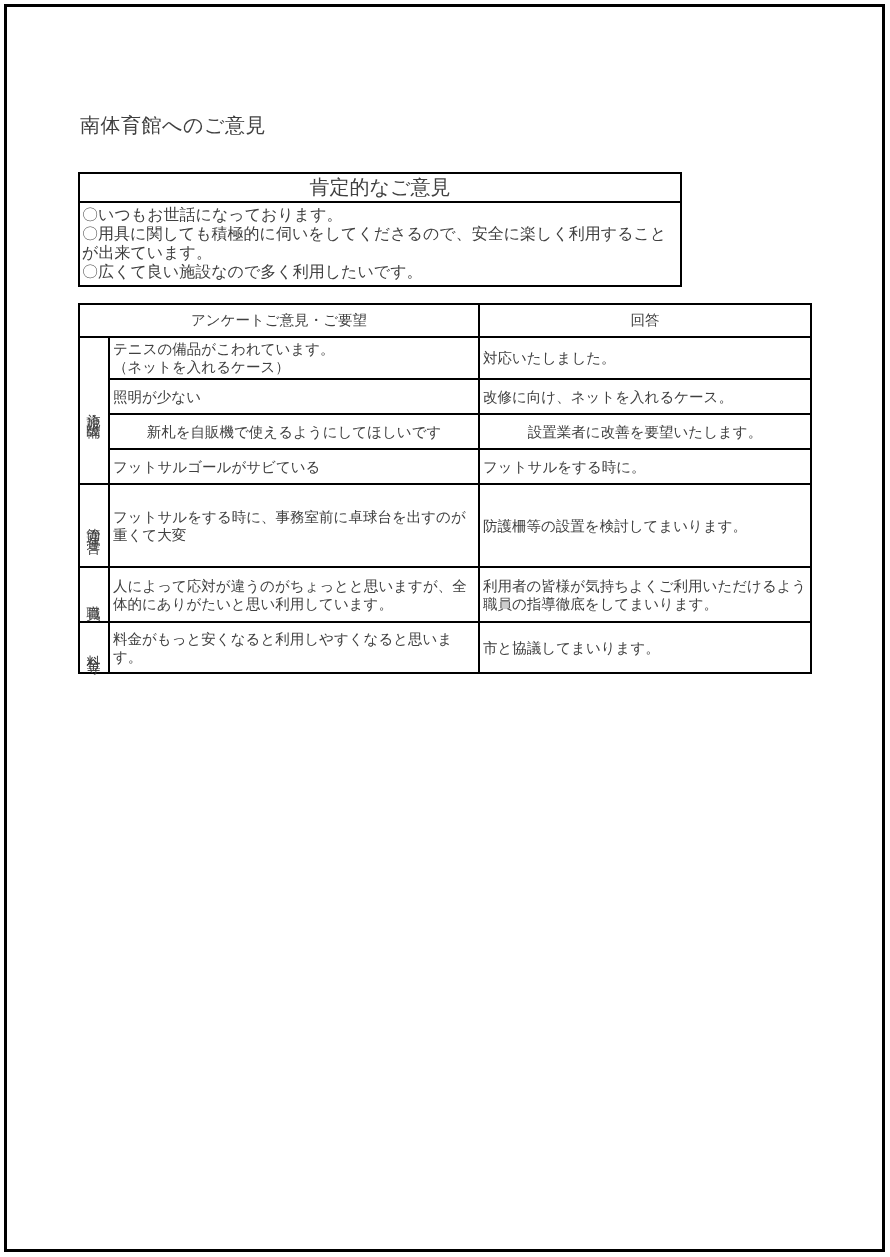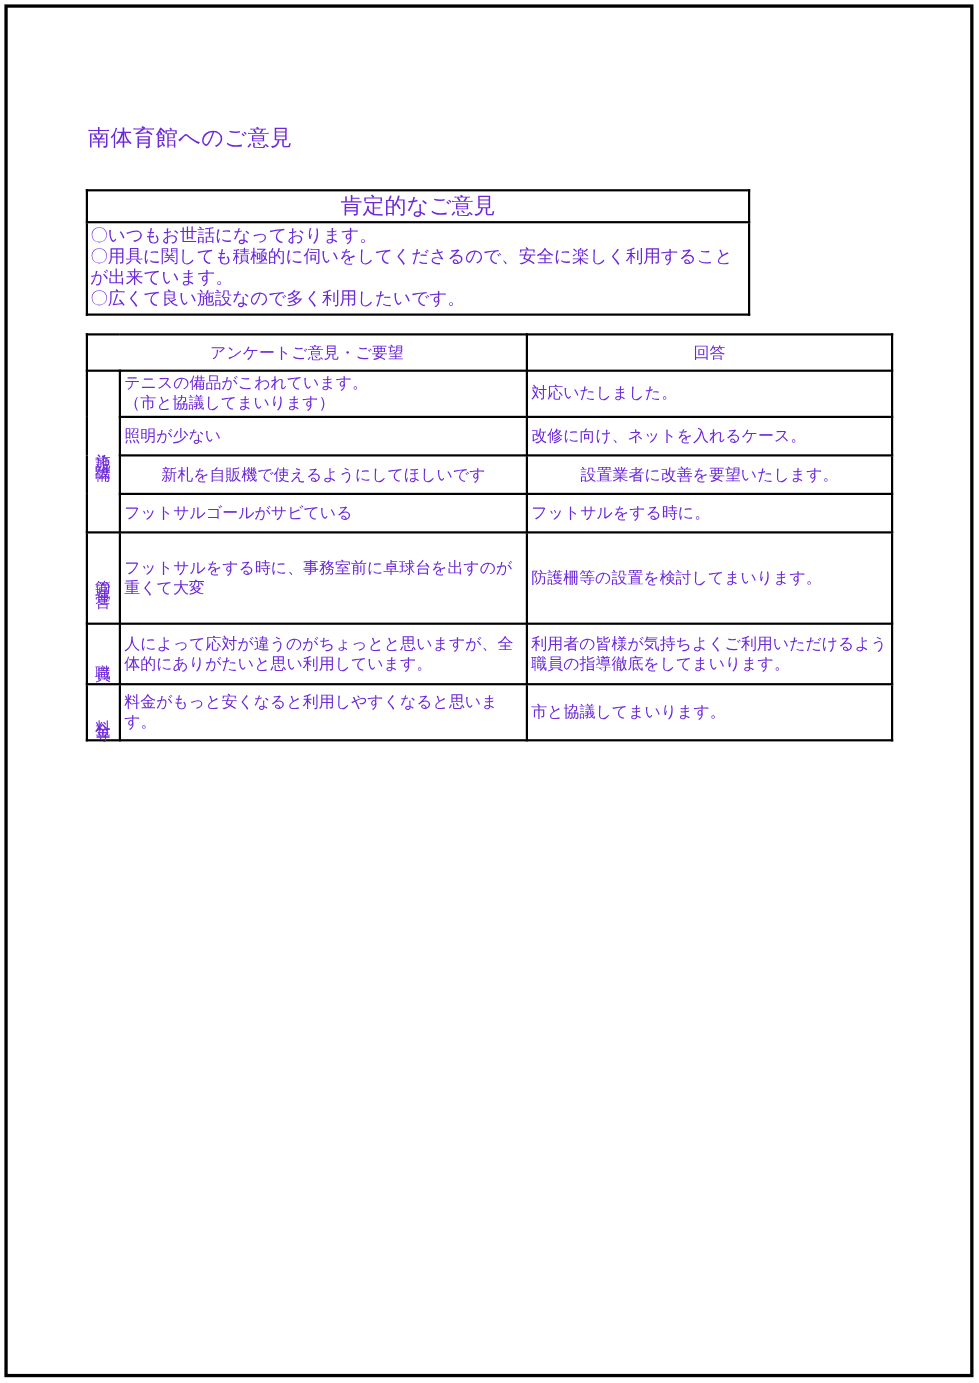--- a/index.html
+++ b/index.html
@@ -2,21 +2,21 @@
 <html><head>
 <meta charset="utf-8">
 <style>
   * { margin: 0; padding: 0; box-sizing: border-box; }
   html, body { background: #ffffff; }
   .page {
     position: relative;
     width: 890px;
     height: 1257px;
     background: #ffffff;
-    color: #6d28d9;
+    color: #404040;
     font-family: "Liberation Sans", sans-serif;
     overflow: hidden;
   }
   .frame {
     position: absolute;
     left: 4px; top: 4px;
     width: 881px; height: 1248px;
     border: 3px solid #000000;
   }
   .title {
@@ -118,21 +118,21 @@
       <tr>
         <th colspan="2">アンケートご意見・ご要望</th>
         <th>回答</th>
       </tr>
 
       <tr class="r1">
         <td class="cat" rowspan="4">
           <span class="vtext">施設・設備</span>
         </td>
         <td class="op">テニスの備品がこわれています。
-（市と協議してまいります）</td>
+（ネットを入れるケース）</td>
         <td class="ans">対応いたしました。</td>
       </tr>
       <tr class="r2">
         <td class="op">照明が少ない</td>
         <td class="ans">改修に向け、ネットを入れるケース。</td>
       </tr>
       <tr class="r3">
         <td class="op">新札を自販機で使えるようにしてほしいです</td>
         <td class="ans">設置業者に改善を要望いたします。</td>
       </tr>

